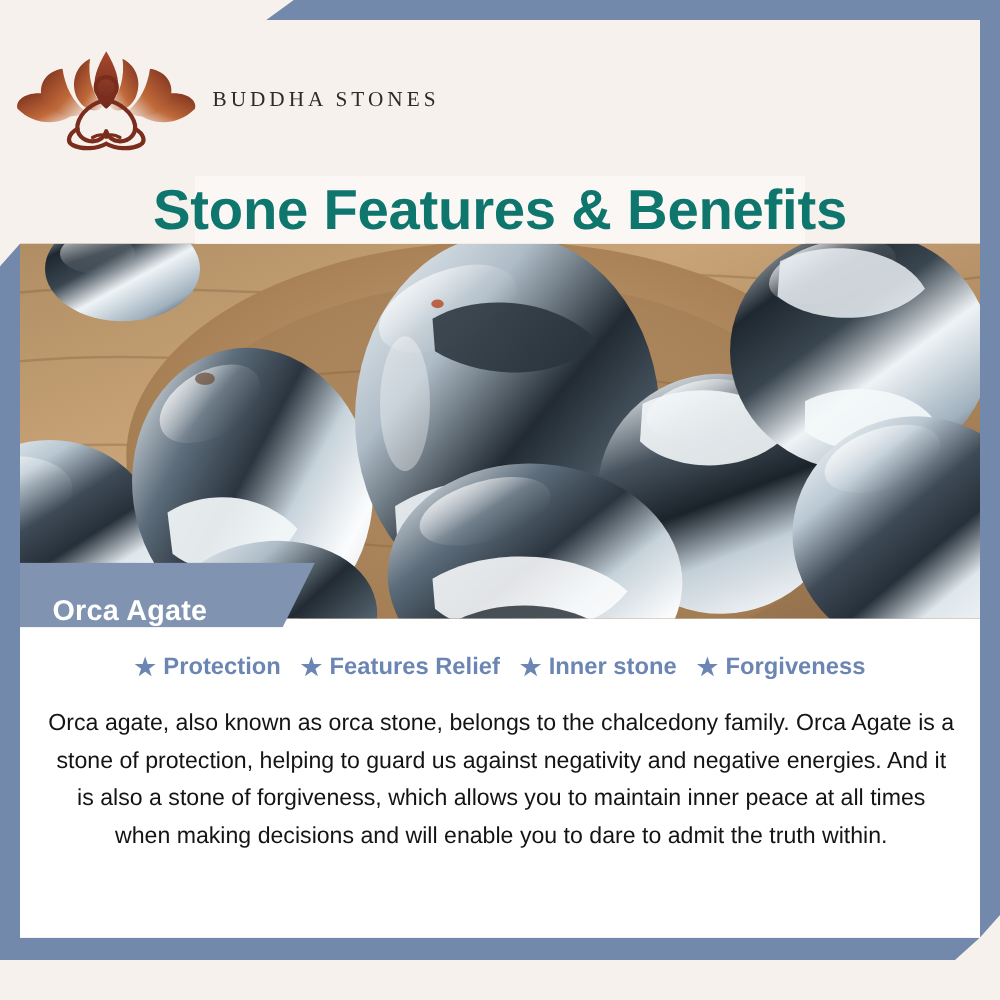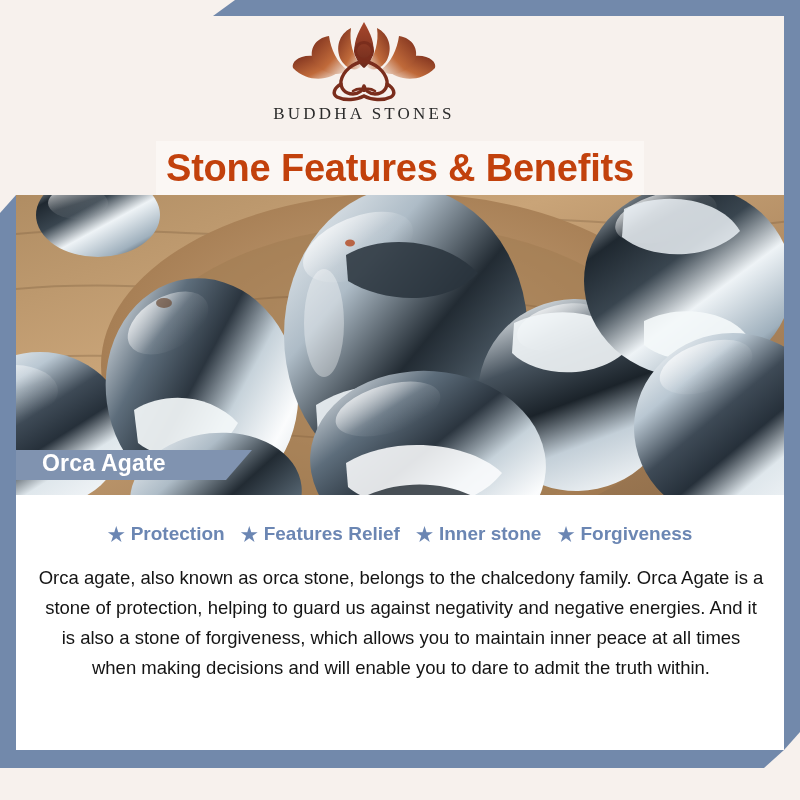--- a/index.html
+++ b/index.html
@@ -30,55 +30,55 @@
   }
   .bar-bottom{
     position:absolute;bottom:32px;left:0;width:784px;height:18px;
     background:#7289ab;
     clip-path:polygon(0 0, 100% 0, calc(100% - 20px) 100%, 0 100%);
   }
 
   
   .logo-wrap{
     position:absolute;top:18px;left:0;width:728px;height:122px;
-    display:flex;flex-direction:column;align-items:center;justify-content:flex-start;text-align:right;
+    display:flex;flex-direction:row;align-items:center;justify-content:flex-start;text-align:right;
   }
   .logo-mark{width:170px;height:84px;display:block;}
   .logo-text{
     margin-top:2px;
     font-family:"Liberation Serif", serif;
     font-size:17px;letter-spacing:3.2px;color:#2b2b2b;font-weight:400;
   }
 
   
   .title-banner{
     position:absolute;left:156px;top:141px;width:488px;height:54px;
     background:#fbf7f4;
     display:flex;align-items:center;justify-content:center;
     z-index:5;
   }
   .title-text{
-    font-size:38px;font-weight:bold;color:#c2410c;
+    font-size:45px;font-weight:bold;color:#0f766e;
     letter-spacing:-0.2px;white-space:nowrap;
     font-family:"Liberation Sans", sans-serif;
   }
 
   
   .photo{
     position:absolute;left:16px;top:195px;width:768px;height:300px;
     overflow:hidden;background:#9a7f63;
   }
   .photo svg{display:block;width:100%;height:100%;}
 
   
   .stone-label{
-    position:absolute;left:16px;top:450px;height:30px;width:236px;
+    position:absolute;left:16px;top:450px;height:52px;width:236px;
     background:#8093b0;
     clip-path:polygon(0 0, 100% 0, calc(100% - 26px) 100%, 0 100%);
-    display:flex;align-items:flex-start;
+    display:flex;align-items:flex-end;
     z-index:6;
   }
   .stone-label span{
     color:#ffffff;font-size:23px;font-weight:600;
     margin-left:26px;letter-spacing:0.2px;
     font-family:"Liberation Sans", sans-serif;
   }
 
   
   .content{

